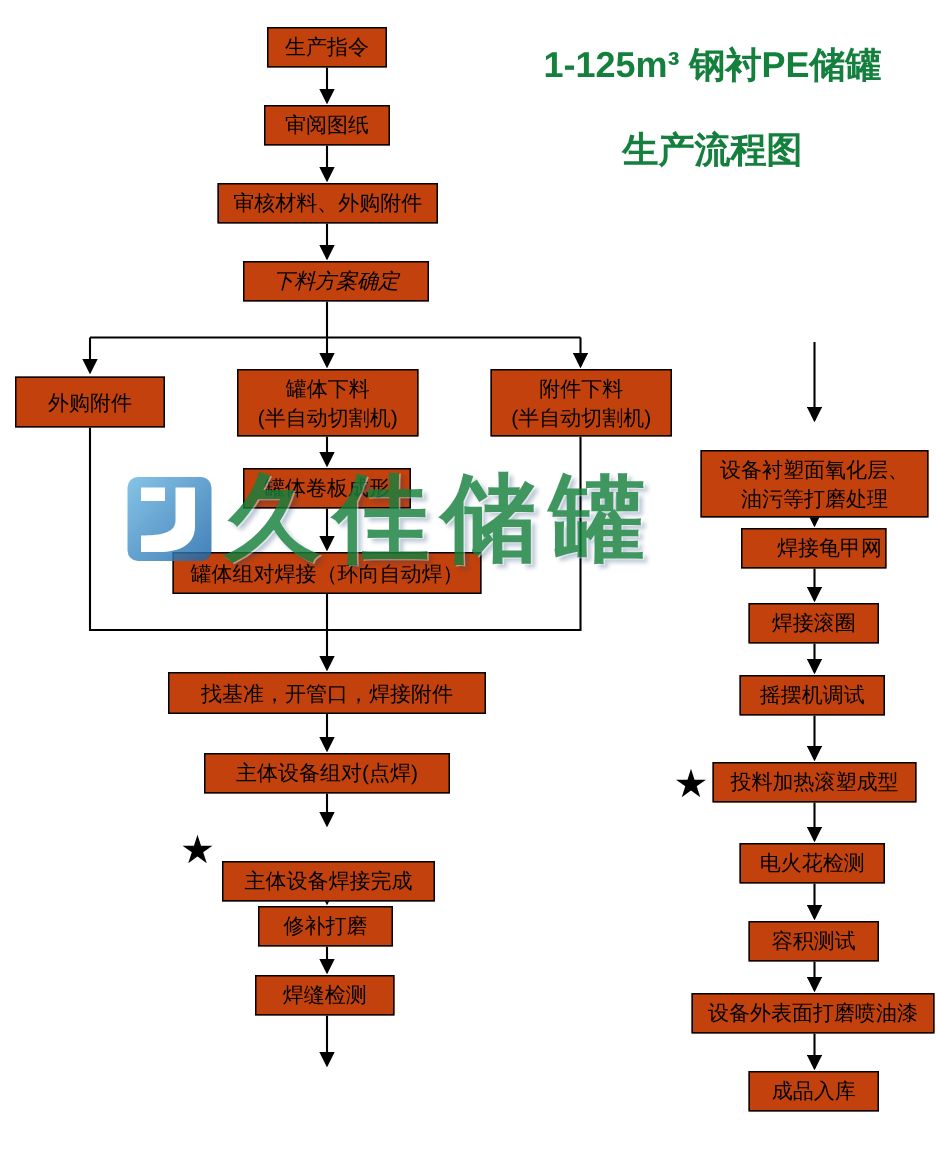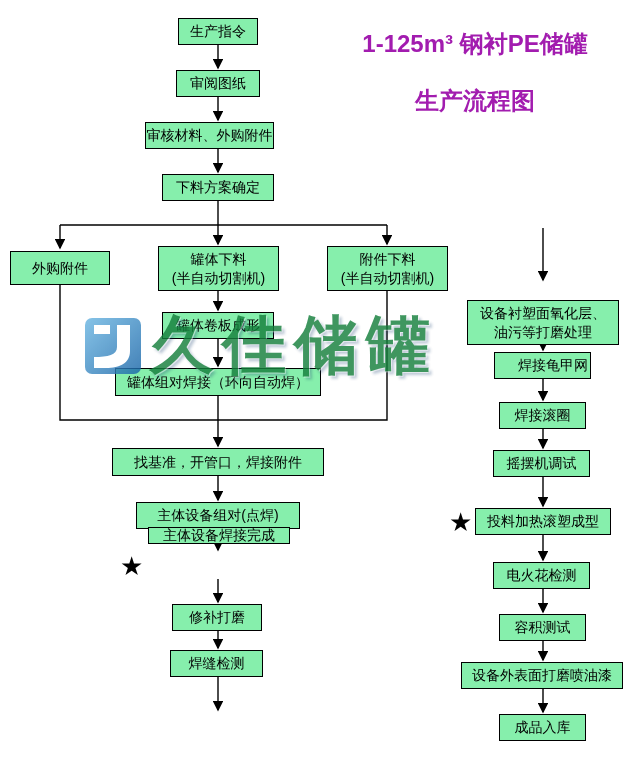--- a/index.html
+++ b/index.html
@@ -3,28 +3,28 @@
 <meta charset="utf-8">
 <style>
   * { margin:0; padding:0; box-sizing:border-box; }
   html,body { background:#ffffff; }
   body { font-family:"Liberation Sans","DejaVu Sans",sans-serif; }
   .canvas {
     position:relative; width:624px; height:767px; background:#fff; overflow:hidden;
   }
   .connectors { position:absolute; left:0; top:0; width:624px; height:767px; z-index:1; }
   .node {
-    position:absolute; border:1.5px solid #000; background:#86efac; z-index:2;
+    position:absolute; border:1.5px solid #000; background:#c2410c; z-index:2;
     display:flex; flex-direction:column; align-items:center; justify-content:center;
     font-size:14px; color:#000; text-align:center; line-height:1.3; padding:1px 2px;
   }
   .node span { display:block; white-space:nowrap; }
   .title {
     position:absolute; left:332px; top:30px; width:286px; z-index:3;
-    color:#a21caf; font-weight:bold; font-size:24px; text-align:center; line-height:1.2;
+    color:#15803d; font-weight:bold; font-size:24px; text-align:center; line-height:1.2;
   }
   .title .t2 { margin-top:28px; }
   .star {
     position:absolute; z-index:4; font-size:26px; line-height:1; color:#000;
   }
   .watermark {
     position:absolute; left:84px; top:302px; z-index:5; opacity:0.82;
     display:flex; align-items:center; gap:8px; pointer-events:none;
   }
   .wm-text {
@@ -85,24 +85,24 @@
     <div class="t1">1-125m³ 钢衬PE储罐</div>
     <div class="t2">生产流程图</div>
   </div>
 
   <div class="node" style="left:178px;top:18px;width:80px;height:27px;">
     <span>生产指令</span>
   </div>
   <div class="node" style="left:176px;top:70px;width:84px;height:27px;">
     <span>审阅图纸</span>
   </div>
-  <div class="node" style="left:145px;top:122px;width:129px;height:27px;">
+  <div class="node" style="left:145px;top:122px;width:147px;height:27px;">
     <span>审核材料、外购附件</span>
   </div>
-  <div class="node" style="left:162px;top:174px;width:112px;height:27px;">
+  <div class="node" style="left:162px;top:174px;width:124px;height:27px;font-style:italic;">
     <span>下料方案确定</span>
   </div>
   <div class="node" style="left:10px;top:251px;width:100px;height:34px;">
     <span>外购附件</span>
   </div>
   <div class="node" style="left:158px;top:246px;width:121px;height:45px;">
     <span>罐体下料</span>
     <span>(半自动切割机)</span>
   </div>
   <div class="node" style="left:327px;top:246px;width:121px;height:45px;">
@@ -114,21 +114,21 @@
   </div>
   <div class="node" style="left:115px;top:368px;width:206px;height:28px;">
     <span>罐体组对焊接（环向自动焊）</span>
   </div>
   <div class="node" style="left:112px;top:448px;width:212px;height:28px;">
     <span>找基准，开管口，焊接附件</span>
   </div>
   <div class="node" style="left:136px;top:502px;width:164px;height:27px;">
     <span>主体设备组对(点焊)</span>
   </div>
-  <div class="node" style="left:148px;top:527px;width:142px;height:17px;">
+  <div class="node" style="left:148px;top:574px;width:142px;height:27px;">
     <span>主体设备焊接完成</span>
   </div>
   <div class="node" style="left:172px;top:604px;width:90px;height:27px;align-items:center;">
     <span>修补打磨</span>
   </div>
   <div class="node" style="left:170px;top:650px;width:93px;height:27px;">
     <span>焊缝检测</span>
   </div>
 
   <div class="node" style="left:467px;top:282px;width:152px;height:45px;margin-top:18px;">

